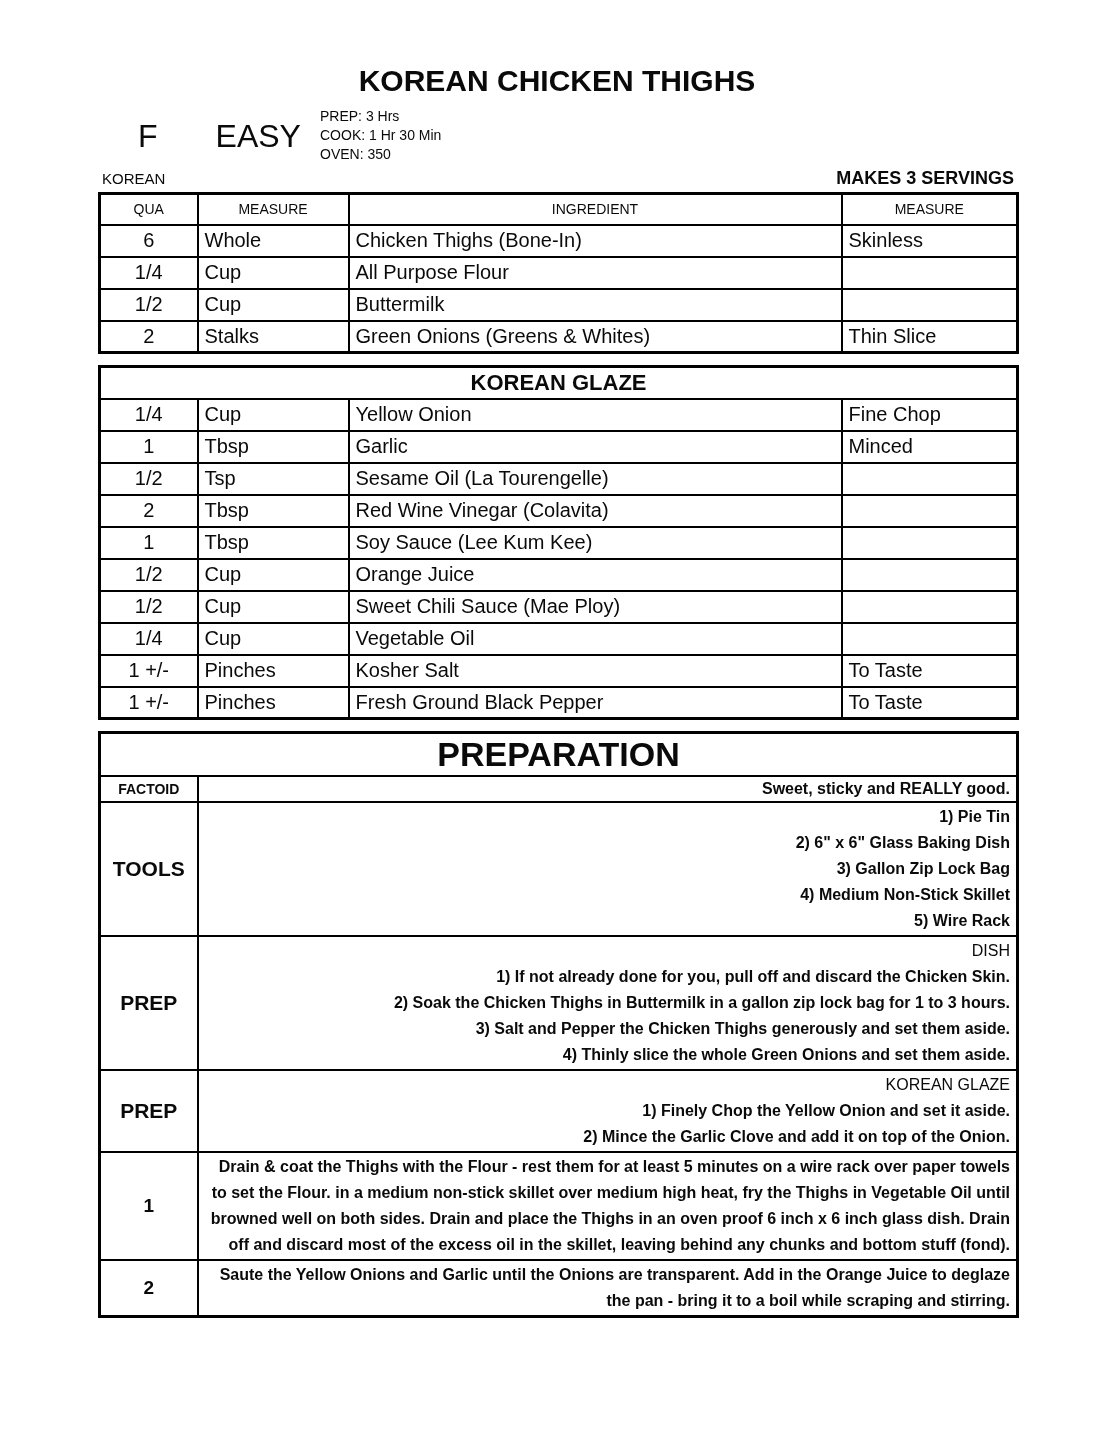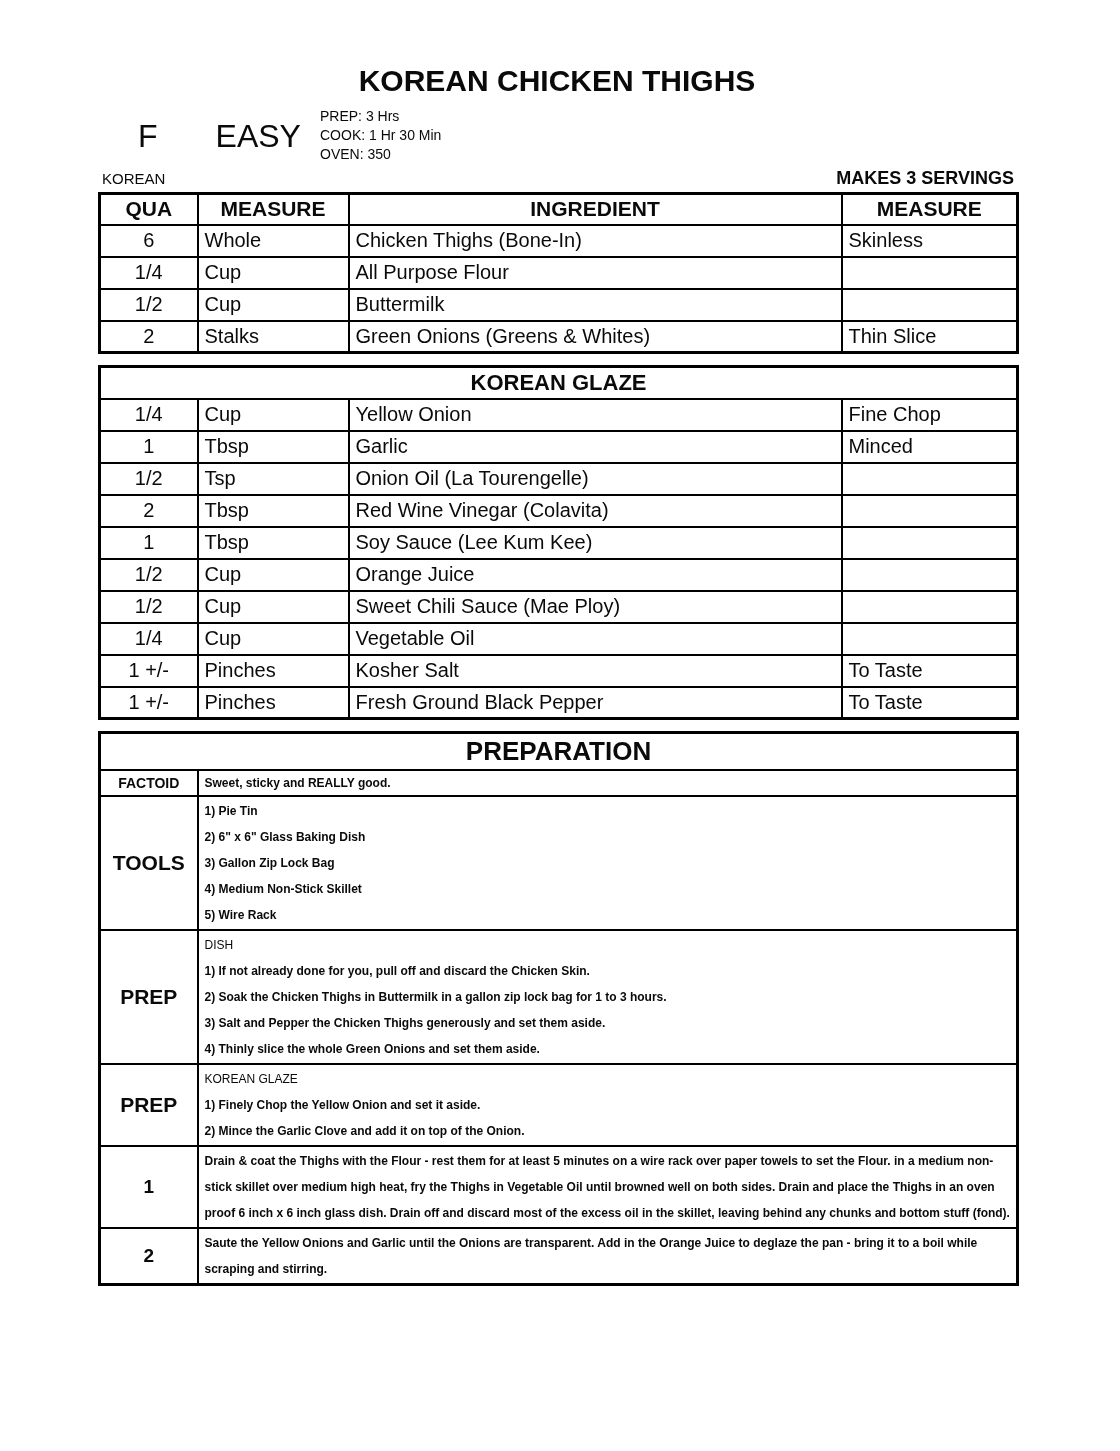--- a/index.html
+++ b/index.html
@@ -33,34 +33,34 @@
   }
   .cuisine { font-size: 15px; line-height: 18px; }
   .servings { font-size: 18px; line-height: 20px; font-weight: bold; }
   
   table {
     border-collapse: collapse; table-layout: fixed;
     width: 918px; border: 3px solid #000; background: #fff;
   }
   td, th { border: 2px solid #000; overflow: hidden; vertical-align: middle; }
   .gap { height: 11px; }
-  .ing-table th.colhead { font-size: 21px; font-weight: bold; height: 31px; text-align: center; }
+  .ing-table th.colhead { font-size: 14px; font-weight: normal; height: 31px; text-align: center; }
   .ing-table td { font-size: 20px; height: 32px; padding: 0 5px; font-weight: normal; }
   .ing-table td.c0 { text-align: center; }
   .ing-table td.c1, .ing-table td.c2, .ing-table td.c3 { text-align: left; padding-left: 6px; }
   th.glaze-title { font-size: 22px; font-weight: bold; height: 32px; text-align: center; }
   
-  th.prep-title { font-size: 26px; font-weight: bold; height: 37px; text-align: center; }
+  th.prep-title { font-size: 34px; font-weight: bold; height: 37px; text-align: center; }
   .prep-table th.lbl { font-weight: bold; text-align: center; }
   .row-factoid th.lbl { font-size: 14px; }
   .row-tools th.lbl, .row-prep th.lbl { font-size: 21px; }
   .row-step th.lbl { font-size: 19px; }
   .prep-table td.content {
-    font-size: 12px; font-weight: bold; line-height: 26px;
-    padding: 1px 6px; text-align: left; vertical-align: middle;
+    font-size: 16px; font-weight: bold; line-height: 26px;
+    padding: 1px 6px; text-align: right; vertical-align: middle;
   }
   .row-factoid td.content { line-height: 22px; padding: 1px 6px; }
   .content .heading { font-weight: normal; }
   .content .line { font-weight: bold; }
 </style>
 </head>
 <body>
 
 <div class="page">
 
@@ -149,21 +149,21 @@
         </tr>
         <tr>
           <td class="c0">1</td>
           <td class="c1">Tbsp</td>
           <td class="c2">Garlic</td>
           <td class="c3">Minced</td>
         </tr>
         <tr>
           <td class="c0">1/2</td>
           <td class="c1">Tsp</td>
-          <td class="c2">Onion Oil (La Tourengelle)</td>
+          <td class="c2">Sesame Oil (La Tourengelle)</td>
           <td class="c3"></td>
         </tr>
         <tr>
           <td class="c0">2</td>
           <td class="c1">Tbsp</td>
           <td class="c2">Red Wine Vinegar (Colavita)</td>
           <td class="c3"></td>
         </tr>
         <tr>
           <td class="c0">1</td>

